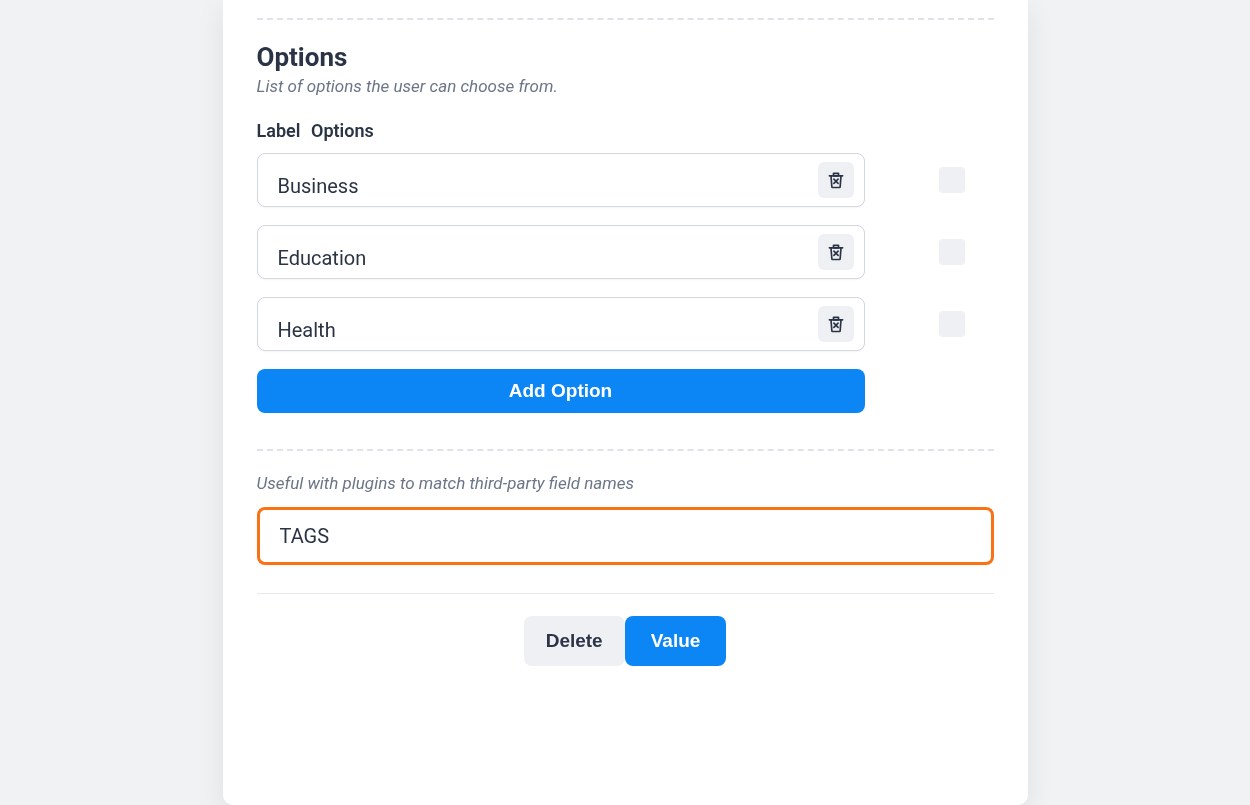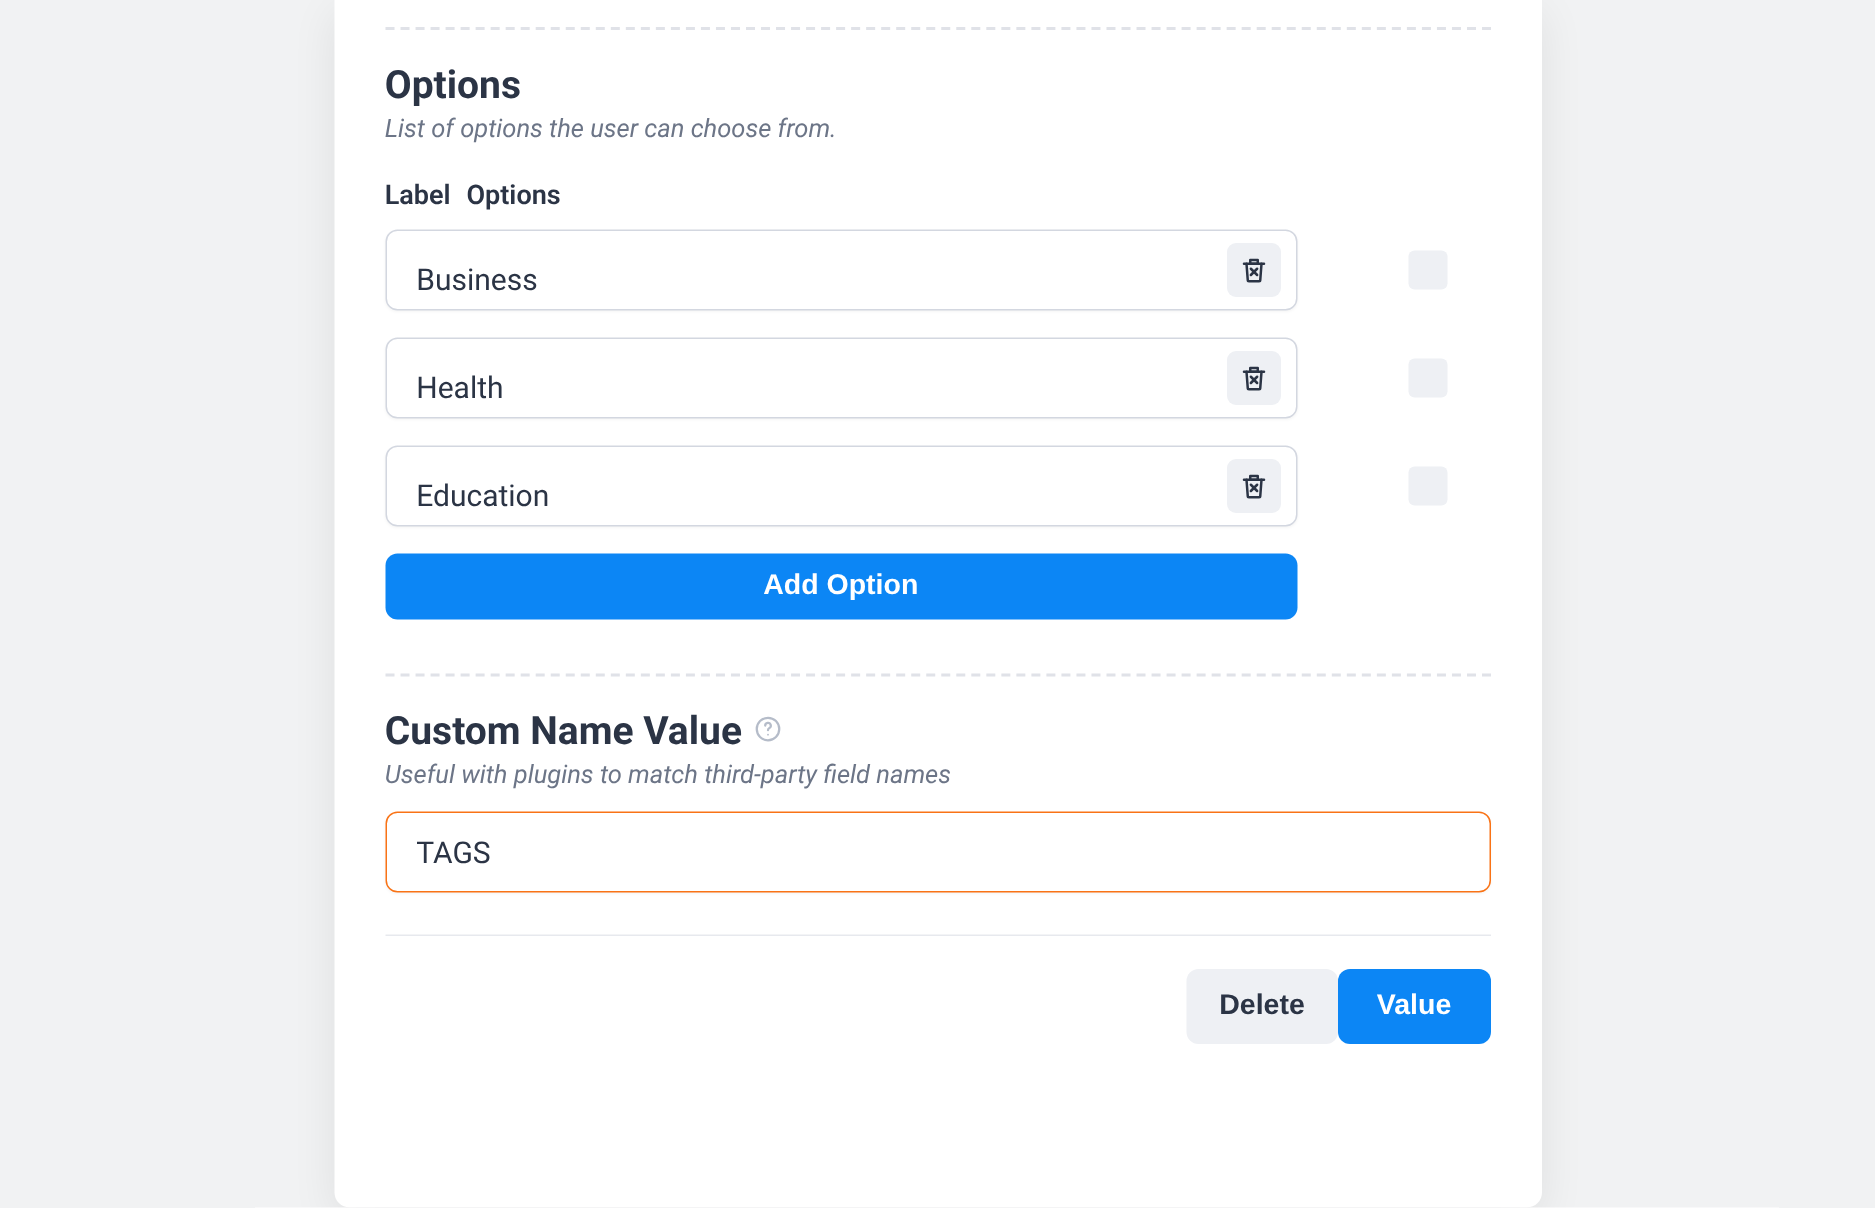--- a/index.html
+++ b/index.html
@@ -121,32 +121,32 @@
       gap: 8px;
       margin-bottom: 4px;
     }
     .help-icon {
       width: 18px;
       height: 18px;
       color: #b5bcc9;
     }
     .text-input {
       width: 100%;
-      border: 1px solid #f97316;
+      border: 3px solid #f97316;
       border-radius: 8px;
       padding: 14px 20px;
       font-size: 20px;
       color: #2b3445;
       box-shadow: 0 1px 2px rgba(0,0,0,0.04);
       outline: none;
       font-family: inherit;
     }
     .actions-row {
       display: flex;
-      justify-content: flex-end;
+      justify-content: center;
       align-items: center;
     }
     .delete-btn {
       background: #eef0f4;
       border: none;
       color: #2b3445;
       font-size: 19px;
       font-weight: 600;
       padding: 14px 22px;
       border-radius: 8px;
@@ -195,72 +195,62 @@
 </svg>
             </button>
           </div>
           <div class="spacer"></div>
           <div class="selected-col">
             <input type="checkbox" class="checkbox" style="">
           </div>
         </div>
         <div class="option-row">
           <div class="option-input-wrap">
+            <input type="text" class="option-input" value="Education" style="">
+            <button class="trash-btn">
+              <svg width="20" height="20" viewBox="0 0 24 24" fill="none" stroke="currentColor" stroke-width="2" stroke-linecap="round" stroke-linejoin="round">
+  <path d="M4 7h16"></path>
+  <path d="M9 4h6v3H9z"></path>
+  <path d="M6 7l1 13a1 1 0 0 0 1 1h8a1 1 0 0 0 1-1l1-13"></path>
+  <path d="M9.5 11l5 5"></path>
+                <path d="M14.5 11l-5 5"></path>
+</svg>
+            </button>
+          </div>
+          <div class="spacer"></div>
+          <div class="selected-col">
+            <input type="checkbox" class="checkbox" style="">
+          </div>
+        </div>
+        <div class="option-row">
+          <div class="option-input-wrap">
             <input type="text" class="option-input" value="Health" style="">
             <button class="trash-btn">
               <svg width="20" height="20" viewBox="0 0 24 24" fill="none" stroke="currentColor" stroke-width="2" stroke-linecap="round" stroke-linejoin="round">
   <path d="M4 7h16"></path>
   <path d="M9 4h6v3H9z"></path>
   <path d="M6 7l1 13a1 1 0 0 0 1 1h8a1 1 0 0 0 1-1l1-13"></path>
   <path d="M9.5 11l5 5"></path>
                 <path d="M14.5 11l-5 5"></path>
 </svg>
             </button>
           </div>
           <div class="spacer"></div>
           <div class="selected-col">
             <input type="checkbox" class="checkbox" style="">
           </div>
         </div>
-        <div class="option-row">
-          <div class="option-input-wrap">
-            <input type="text" class="option-input" value="Education" style="">
-            <button class="trash-btn">
-              <svg width="20" height="20" viewBox="0 0 24 24" fill="none" stroke="currentColor" stroke-width="2" stroke-linecap="round" stroke-linejoin="round">
-  <path d="M4 7h16"></path>
-  <path d="M9 4h6v3H9z"></path>
-  <path d="M6 7l1 13a1 1 0 0 0 1 1h8a1 1 0 0 0 1-1l1-13"></path>
-  <path d="M9.5 11l5 5"></path>
-                <path d="M14.5 11l-5 5"></path>
-</svg>
-            </button>
-          </div>
-          <div class="spacer"></div>
-          <div class="selected-col">
-            <input type="checkbox" class="checkbox" style="">
-          </div>
-        </div>
       </div>
 
     <button class="add-option-btn">Add Option</button>
   </div>
 
   <hr class="divider-dashed" style="margin-top:36px">
 
   <div>
-    <div class="subtitle-row">
-      <h2 class="section-title" style="margin-bottom:0">Custom Name Value</h2>
-      <span>
-        <svg class="help-icon" viewBox="0 0 24 24" fill="none" stroke="currentColor" stroke-width="2">
-          <circle cx="12" cy="12" r="10"></circle>
-          <path d="M9.5 9a2.5 2.5 0 1 1 3.5 2.3c-.8.4-1 .9-1 1.7" stroke-linecap="round"></path>
-          <circle cx="12" cy="17" r="0.8" fill="currentColor" stroke="none"></circle>
-        </svg>
-      </span>
-    </div>
     <p class="section-desc" style="margin-bottom:14px">Useful with plugins to match third-party field names</p>
     <input type="text" class="text-input" value="TAGS" style="">
   </div>
 
   <hr class="divider-solid">
 
   <div class="actions-row">
     <button class="delete-btn">Delete</button>
     <button class="save-btn">Value</button>
   </div>

